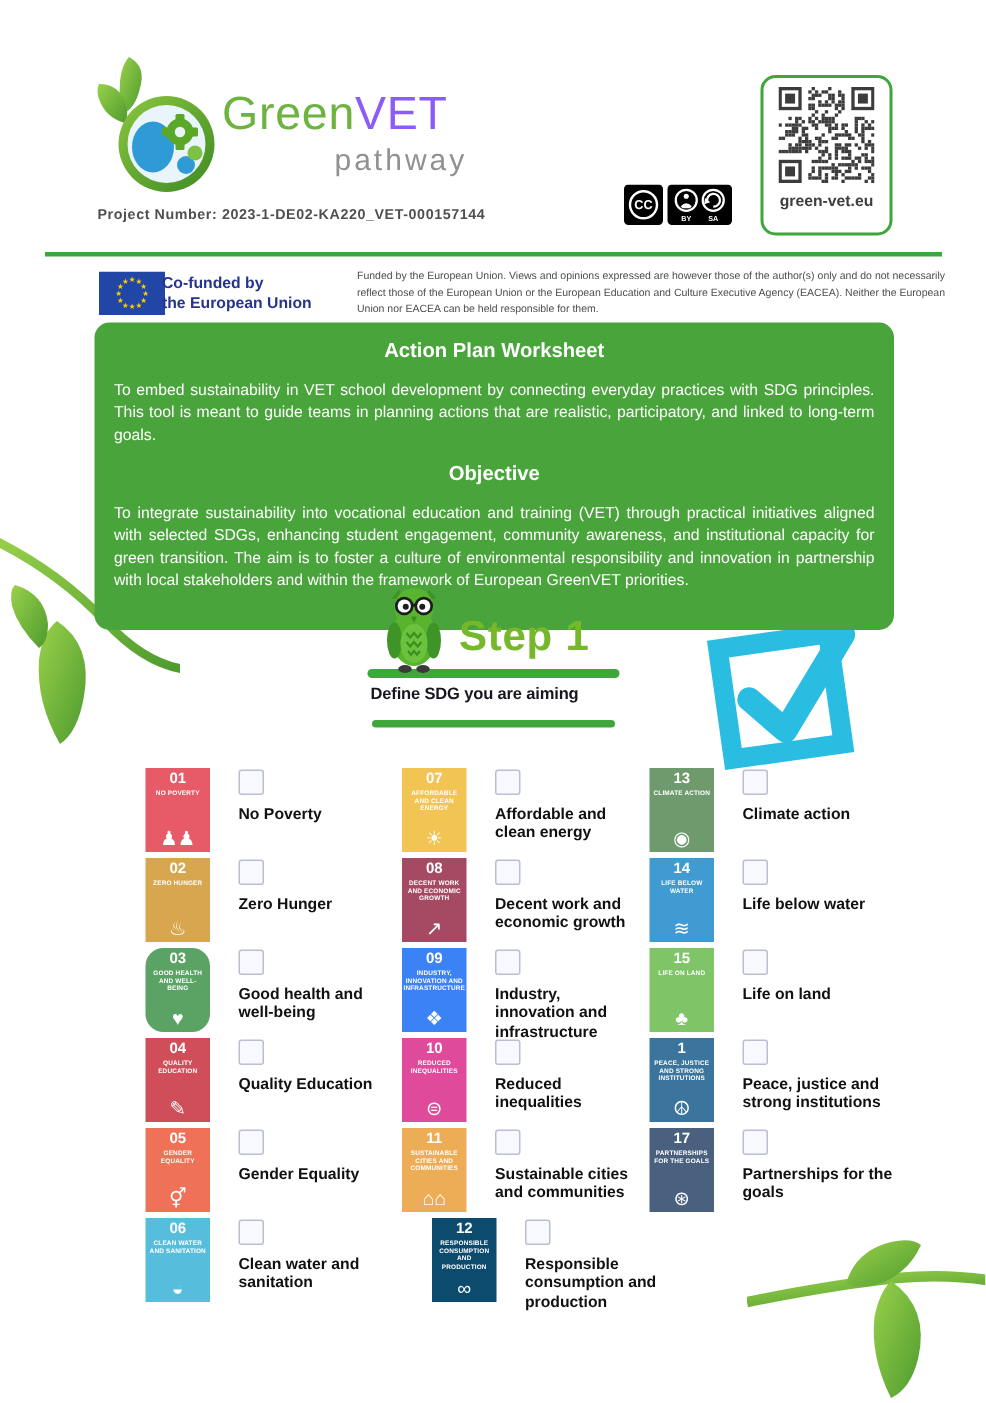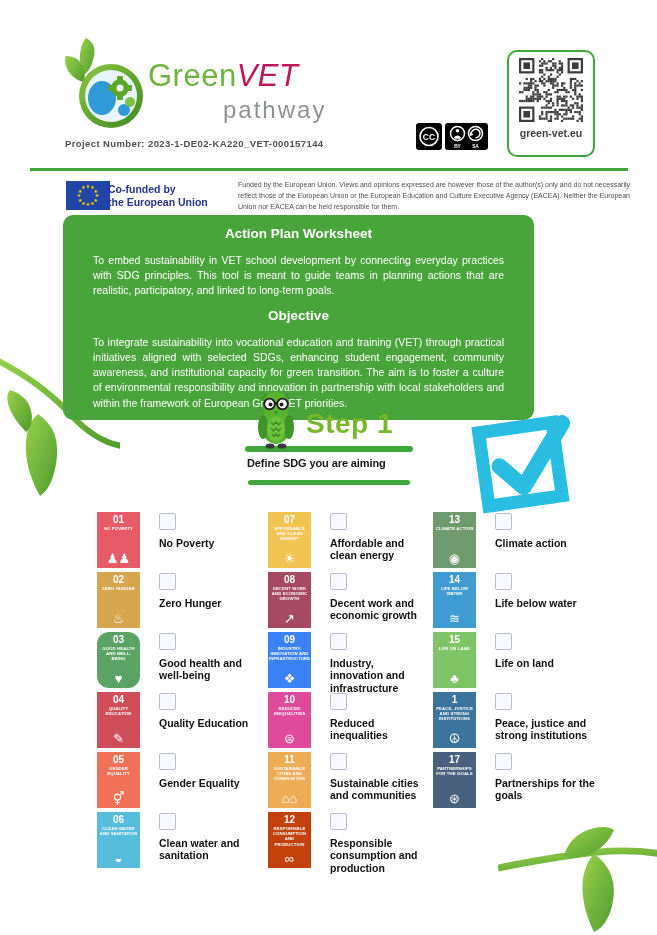--- a/index.html
+++ b/index.html
@@ -4,40 +4,40 @@
 <style>
   html,body{margin:0;padding:0;background:#ffffff;}
   #page{position:relative;width:657px;height:935px;background:#ffffff;overflow:hidden;
         font-family:"Liberation Sans",sans-serif;}
   .abs{position:absolute;}
 
   
   #logo-graphic{left:58px;top:34px;width:96px;height:100px;}
   #wordmark{left:148px;top:58px;font-size:31px;letter-spacing:.5px;}
   #wordmark .g{color:#6cb33f;font-weight:400;}
-  #wordmark .v{color:#be185d;font-weight:400;font-style:italic;}
-  #wordmark-sub{left:223px;top:96px;font-size:24px;color:#8f9194;letter-spacing:2px;font-weight:400;}
+  #wordmark .v{color:#8b5cf6;font-weight:400;}
+  #wordmark-sub{left:223px;top:96px;font-size:20px;color:#8f9194;letter-spacing:2px;font-weight:400;}
   #project-number{left:65px;top:138px;font-size:9.5px;font-weight:bold;color:#4d4f52;letter-spacing:.4px;}
 
   #cc-badge{left:416px;top:123px;width:72px;height:27px;}
   #qr-box{left:507px;top:50px;width:88px;height:107px;border:2.5px solid #3fa63c;border-radius:10px;
           box-sizing:border-box;background:#fff;text-align:center;}
   #qr-code{margin-top:6px;}
   #qr-label{font-size:10.5px;font-weight:bold;color:#3f3f3f;margin-top:1px;}
 
   #top-rule{left:30px;top:168px;width:598px;height:2.5px;background:#3fa63c;}
 
   
   #eu-flag{left:66px;top:181px;width:44px;height:29px;}
   #cofunded{left:108px;top:183px;font-size:10.5px;font-weight:bold;color:#27348b;line-height:1.25;}
   #eu-disclaimer{left:238px;top:180px;width:392px;font-size:7px;color:#4d4d4d;line-height:1.55;text-align:justify;}
 
   
-  #green-box{left:63px;top:215px;width:471px;height:205px;background:#4aa43c;border-radius:10px;
-             box-sizing:border-box;padding:11px 30px;color:#fff;z-index:1;}
+  #green-box{left:63px;top:215px;width:533px;height:205px;background:#4aa43c;border-radius:10px;
+             box-sizing:border-box;padding:11px 13px;color:#fff;z-index:1;}
   .gb-title{font-size:13.5px;font-weight:bold;text-align:center;margin:0 0 4px 0;}
   .gb-body{font-size:10.5px;line-height:1.45;text-align:justify;margin:12px 0 9px 0;}
 
   
   #leaves-left{left:-4px;top:352px;width:124px;height:152px;z-index:0;}
   #leaves-bottom-right{left:498px;top:820px;width:162px;height:115px;}
 
   
   #owl{left:255px;top:391px;width:42px;height:58px;z-index:3;}
   #step-title{left:306px;top:408px;font-size:28px;font-weight:bold;color:#76b82a;letter-spacing:.5px;z-index:2;}
@@ -591,21 +591,21 @@
           <div class="tile-num">11</div>
           <div class="tile-title">SUSTAINABLE CITIES AND COMMUNITIES</div>
           <div class="tile-icon">⌂⌂</div>
         </div>
         <div class="side">
           <div class="checkbox"></div>
           <div class="sdg-label">Sustainable cities and communities</div>
         </div>
       </div>
       <div class="sdg-item">
-        <div class="tile" style="background: #c2410c;">
+        <div class="tile" style="background: #0c4a6e; margin-left: 20px;">
           <div class="tile-num">12</div>
           <div class="tile-title">RESPONSIBLE CONSUMPTION AND PRODUCTION</div>
           <div class="tile-icon">∞</div>
         </div>
         <div class="side">
           <div class="checkbox"></div>
           <div class="sdg-label">Responsible consumption and production</div>
         </div>
       </div>
       <div class="sdg-item c3">

